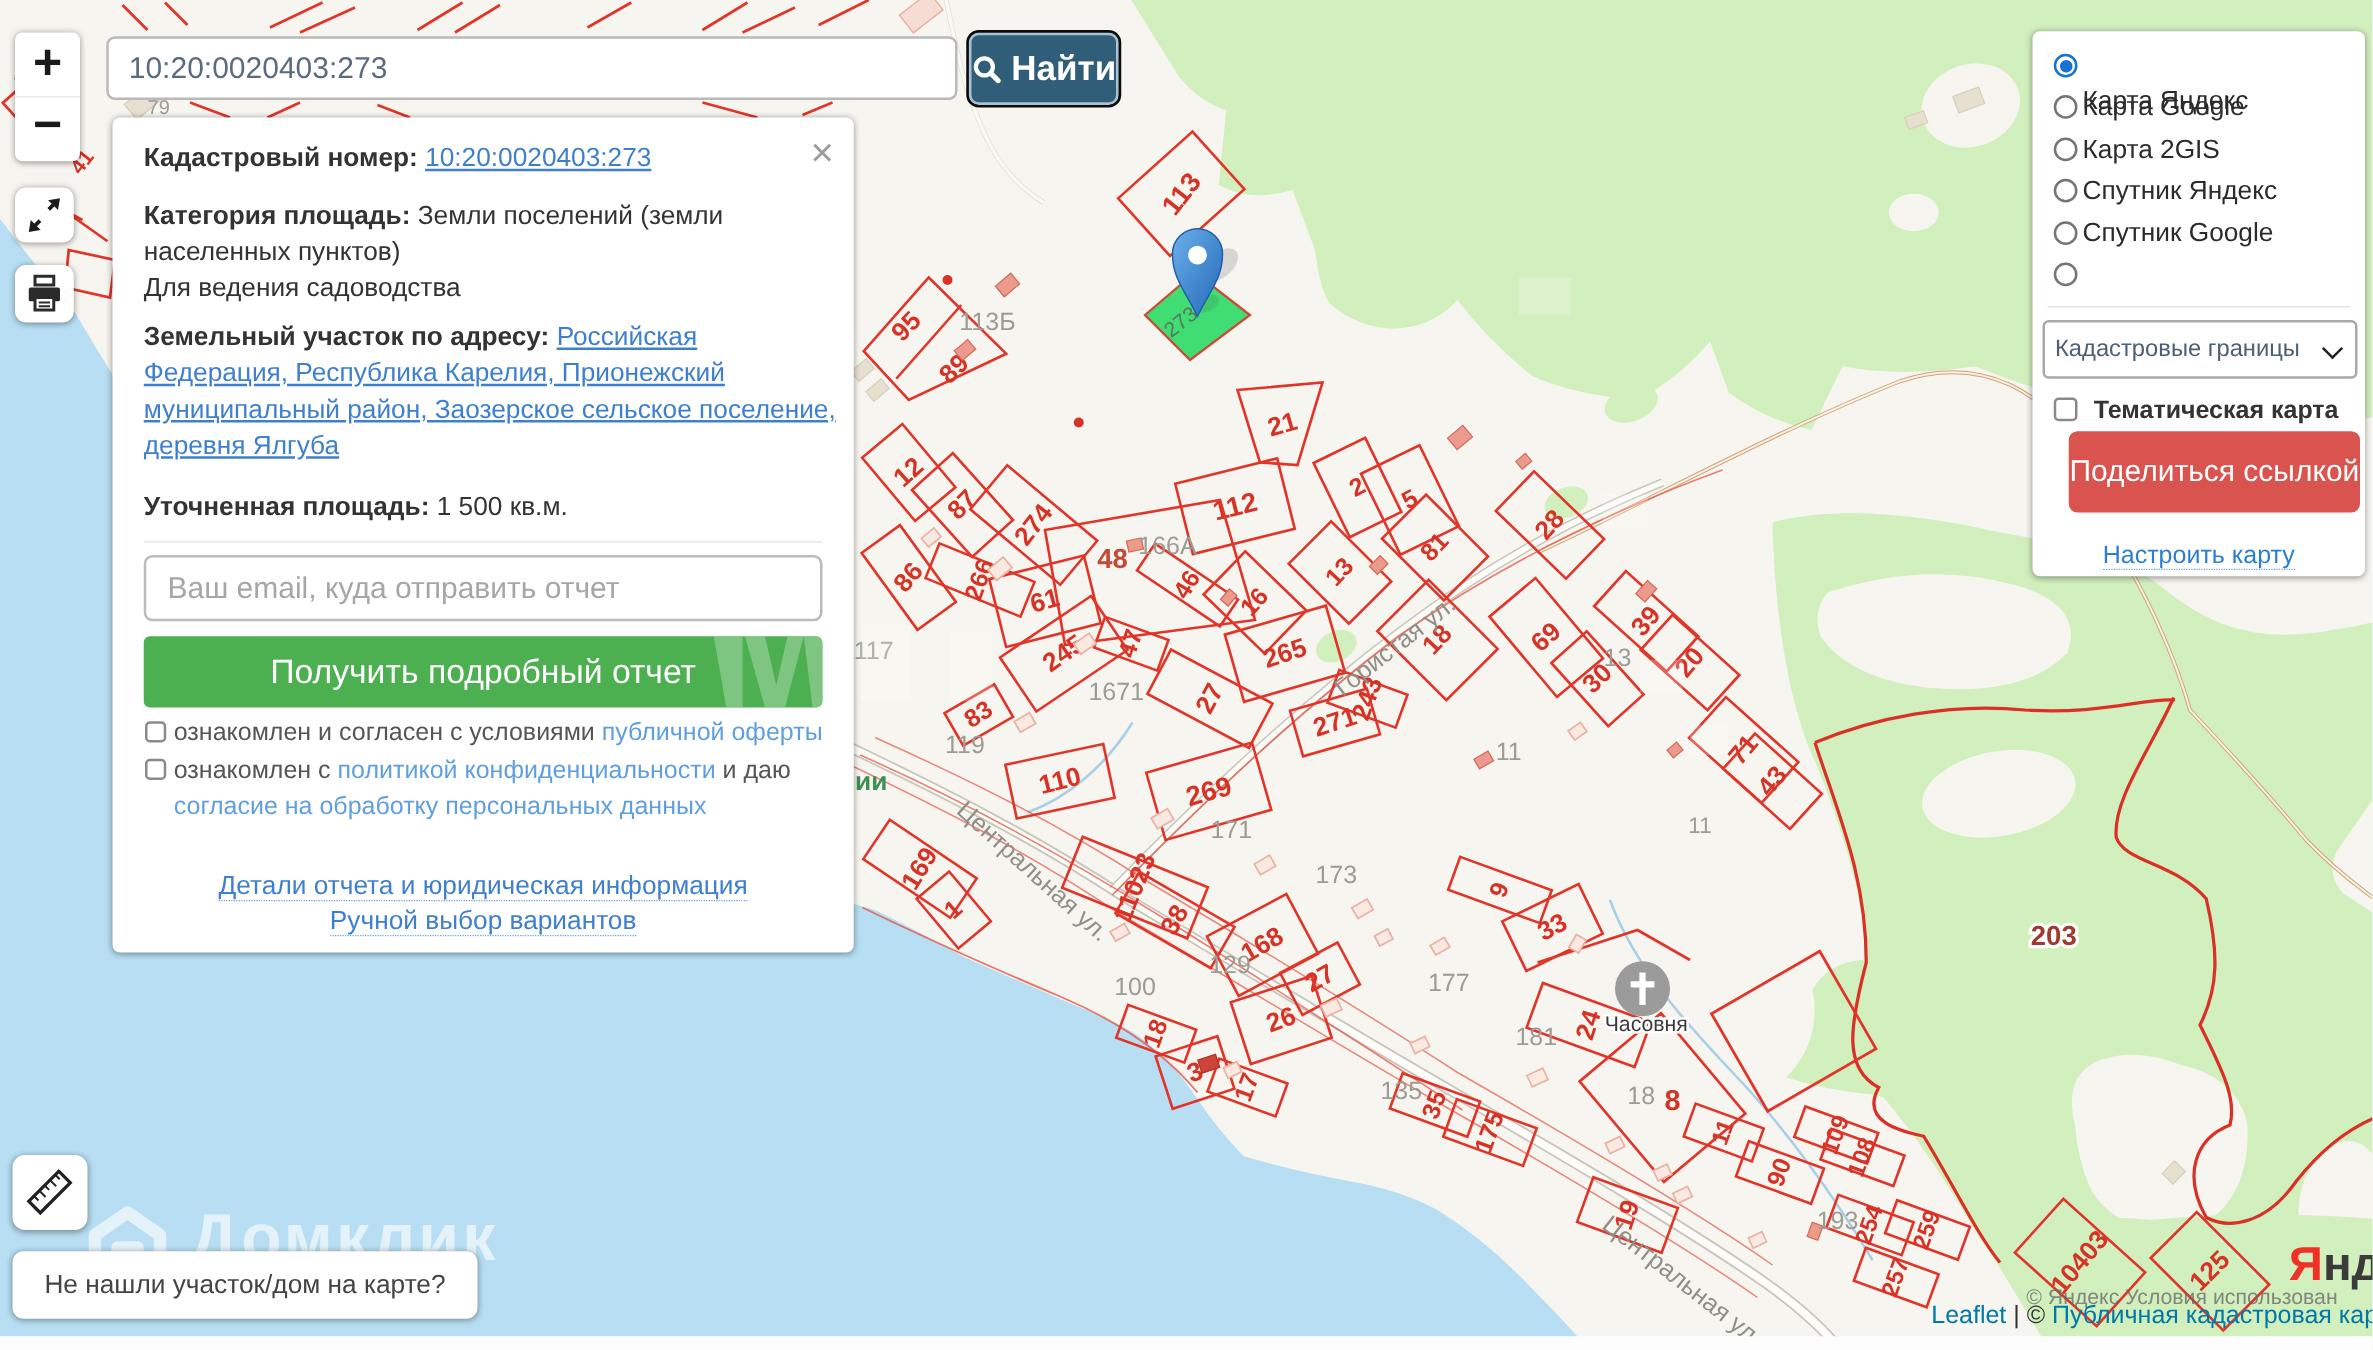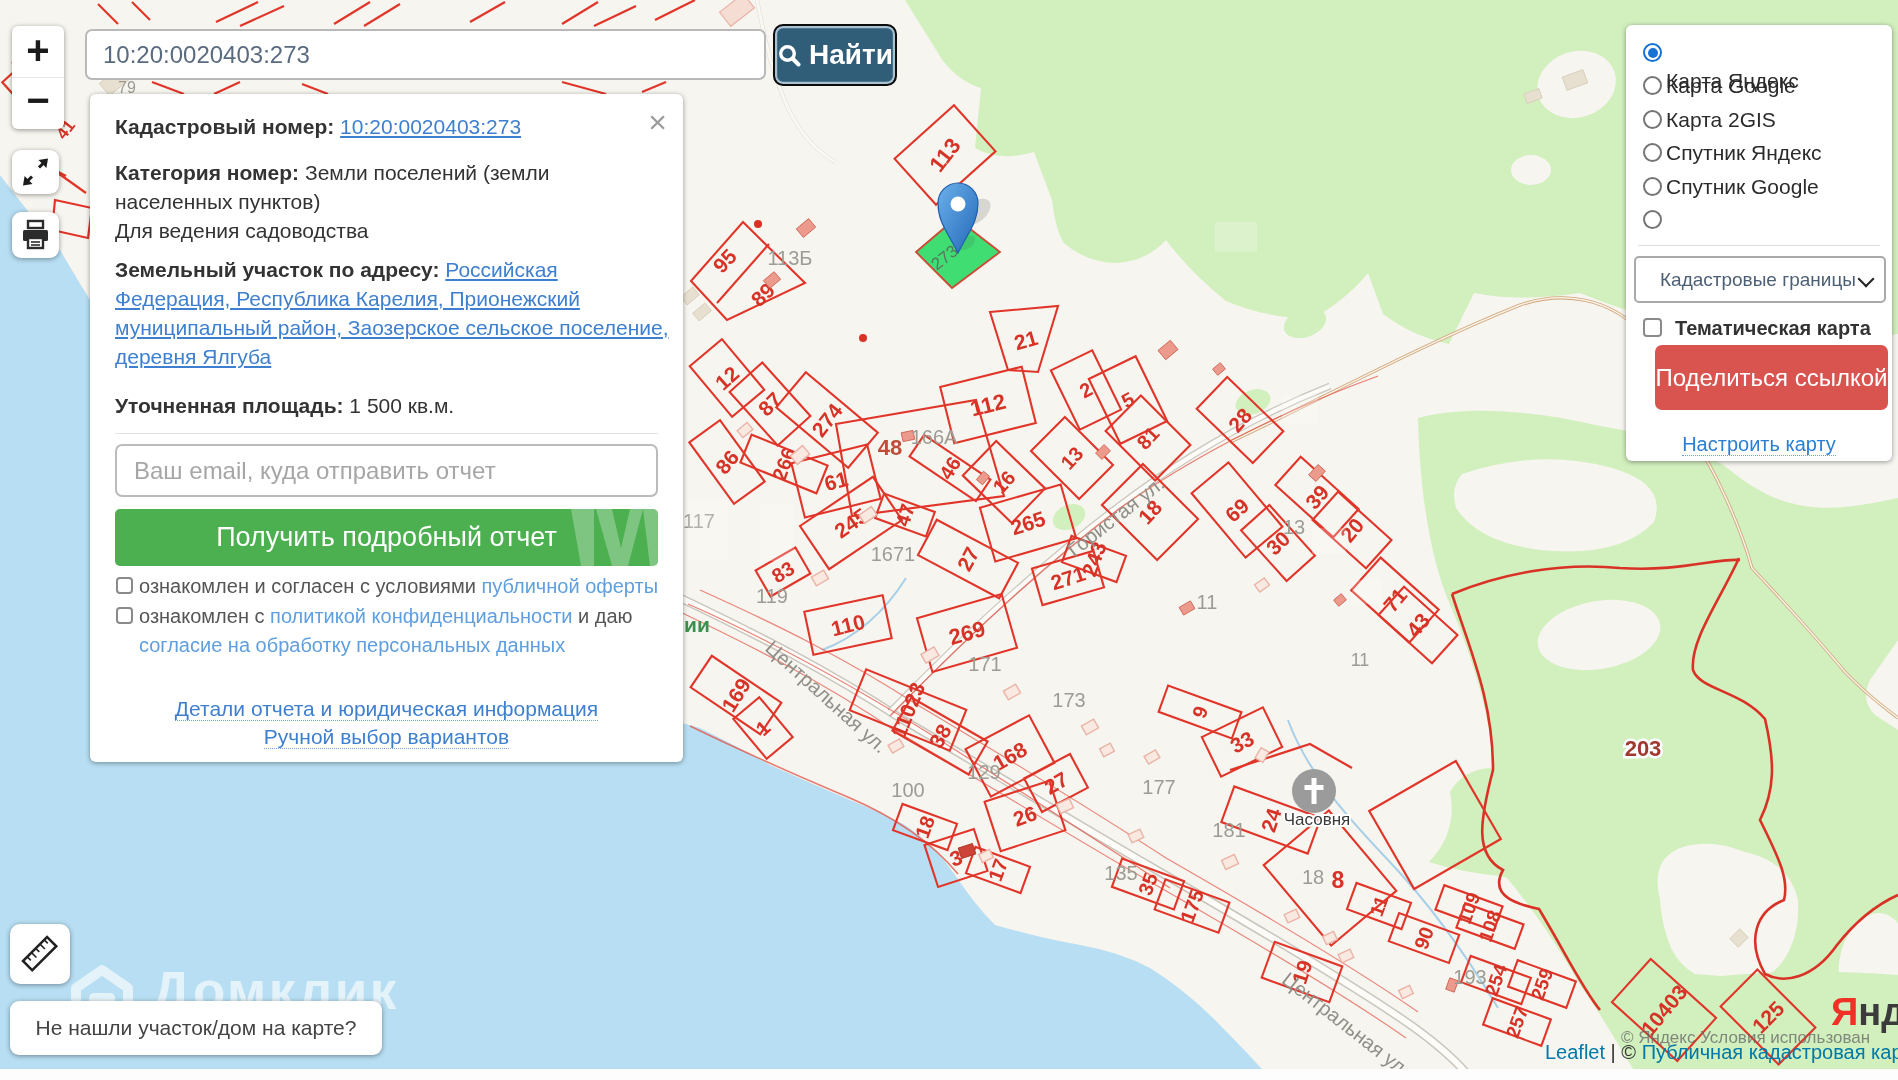--- a/index.html
+++ b/index.html
@@ -36,21 +36,21 @@
 .ctr{position:absolute;width:543px;left:25px;text-align:center;font-size:21px;}
 a.dot{color:#3e80cf;text-decoration:none;border-bottom:1.5px dotted #6fa3dd;}
 
 #rightpanel{left:1626px;top:25px;width:266px;height:436px;border-radius:6px;}
 .radio{position:absolute;width:19px;height:19px;border:2px solid #757575;border-radius:50%;background:#fff;box-sizing:border-box;}
 .radio.sel{border-color:#1673d2;}
 .radio.sel::after{content:"";position:absolute;left:2.5px;top:2.5px;width:10px;height:10px;border-radius:50%;background:#1673d2;}
 .rlbl{position:absolute;font-size:21px;color:#2b2b2b;}
 #rphr{position:absolute;left:12px;top:220px;width:242px;border-top:1px solid #ddd;}
 #mapselect{position:absolute;left:8px;top:231px;width:252px;height:47px;border:2px solid #a9a9a9;border-radius:5px;
-box-sizing:border-box;font-size:19px;color:#4d5f75;line-height:43px;padding-left:24px;background:#fff;}
+box-sizing:border-box;font-size:19px;color:#4d5f75;line-height:43px;padding-left:8px;background:#fff;}
 #mapselect .chev{position:absolute;right:12px;top:15px;width:10px;height:10px;border-right:2.2px solid #222;
 border-bottom:2.2px solid #222;transform:rotate(45deg);}
 #redbtn{position:absolute;left:29px;top:320px;width:233px;height:65px;background:#d9534f;border-radius:7px;
 color:#fff;font-size:24px;display:flex;align-items:center;justify-content:center;}
 
 #rulerbtn{left:10px;top:924px;width:60px;height:60px;border-radius:10px;}
 #notfound{left:10px;top:1001px;width:372px;height:54px;border-radius:9px;font-size:21px;color:#444;
 display:flex;align-items:center;justify-content:center;}
 #domclick{position:absolute;left:64px;top:960px;color:rgba(255,255,255,0.62);font-size:53px;font-weight:bold;
 display:flex;align-items:center;gap:12px;letter-spacing:2.5px;}
@@ -379,21 +379,21 @@
       <svg width="24" height="24" viewBox="0 0 24 24">
         <circle cx="10.5" cy="10.5" r="6.8" fill="none" stroke="#fff" stroke-width="3.4"></circle>
 <line x1="15.5" y1="15.5" x2="21.5" y2="21.5" stroke="#fff" stroke-width="4" stroke-linecap="round"></line>
       </svg>
       <span>Найти</span>
     </div>
 
 <div class="card" id="infopanel">
   <div id="closex">×</div>
   <div class="blk" style="left:25px;top:18px;"><b>Кадастровый номер:</b> <a class="lnk" href="#">10:20:0020403:273</a></div>
-  <div class="blk" style="left:25px;top:64px;"><b>Категория номер:</b> Земли поселений (земли<br>населенных пунктов)<br>Для ведения садоводства</div>
+  <div class="blk" style="left:25px;top:64px;"><b>Категория площадь:</b> Земли поселений (земли<br>населенных пунктов)<br>Для ведения садоводства</div>
   <div class="blk" style="left:25px;top:161px;"><b>Земельный участок по адресу:</b> <a class="lnk" href="#">Российская<br>Федерация, Республика Карелия, Прионежский<br>муниципальный район, Заозерское сельское поселение,<br>деревня Ялгуба</a></div>
   <div class="blk" style="left:25px;top:297px;"><b>Уточненная площадь:</b> 1 500 кв.м.</div>
   <div id="hr1"></div>
   <div id="emailinput">Ваш email, куда отправить отчет</div>
   <div id="greenbtn">
         <span>Получить подробный отчет</span>
     <svg style="position:absolute;left:0;top:0;" width="543" height="57" viewBox="0 0 543 57">
 <g fill="rgba(255,255,255,0.28)">
             <polygon points="456,0 479,0 479,57 466,57"></polygon>
 <polygon points="481,0 497,0 506,39 515,0 528,0 513,57 497,57"></polygon>

